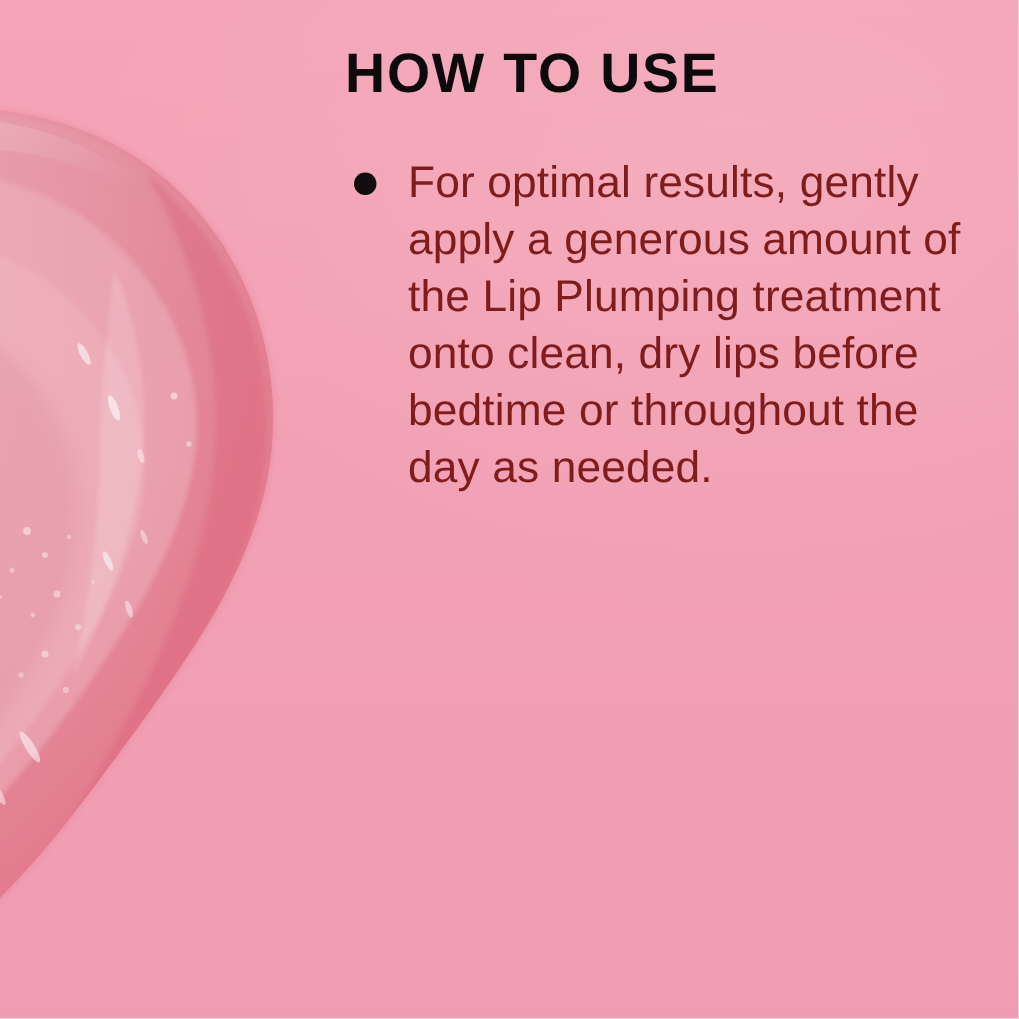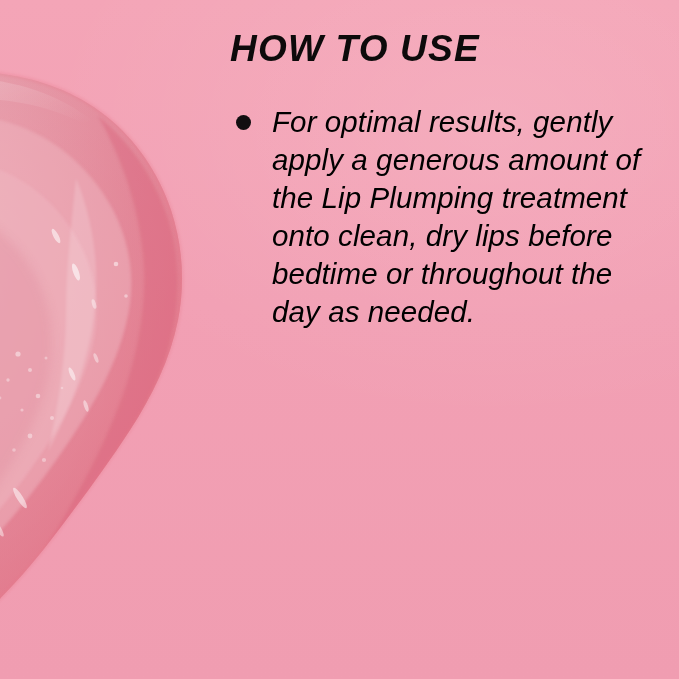--- a/index.html
+++ b/index.html
@@ -37,21 +37,20 @@
     pointer-events: none;
   }
   .swatch-wrap svg { display: block; width: 100%; height: 100%; }
 
   
   .content {
     position: absolute;
     left: 228px;
     top: 30px;
     width: 430px;
-    font-style: italic;
   }
   .title {
     font-size: 37px;
     font-weight: 700;
     letter-spacing: 1.2px;
     color: #0d0a0b;
     line-height: 1.05;
     margin: 0 0 34px 2px;
     font-family: "Liberation Sans", sans-serif;
   }
@@ -72,21 +71,21 @@
     top: 12px;
     width: 15px;
     height: 15px;
     border-radius: 50%;
     background: #120e10;
   }
   .bullet-text {
     display: block;
     font-size: 29.5px;
     line-height: 38px;
-    color: #000000;
+    color: #7f1d1d;
     font-weight: 400;
     letter-spacing: 0.1px;
     font-family: "Liberation Sans", sans-serif;
   }
 </style>
 </head>
 <body>
 
 <div id="canvas">
 

